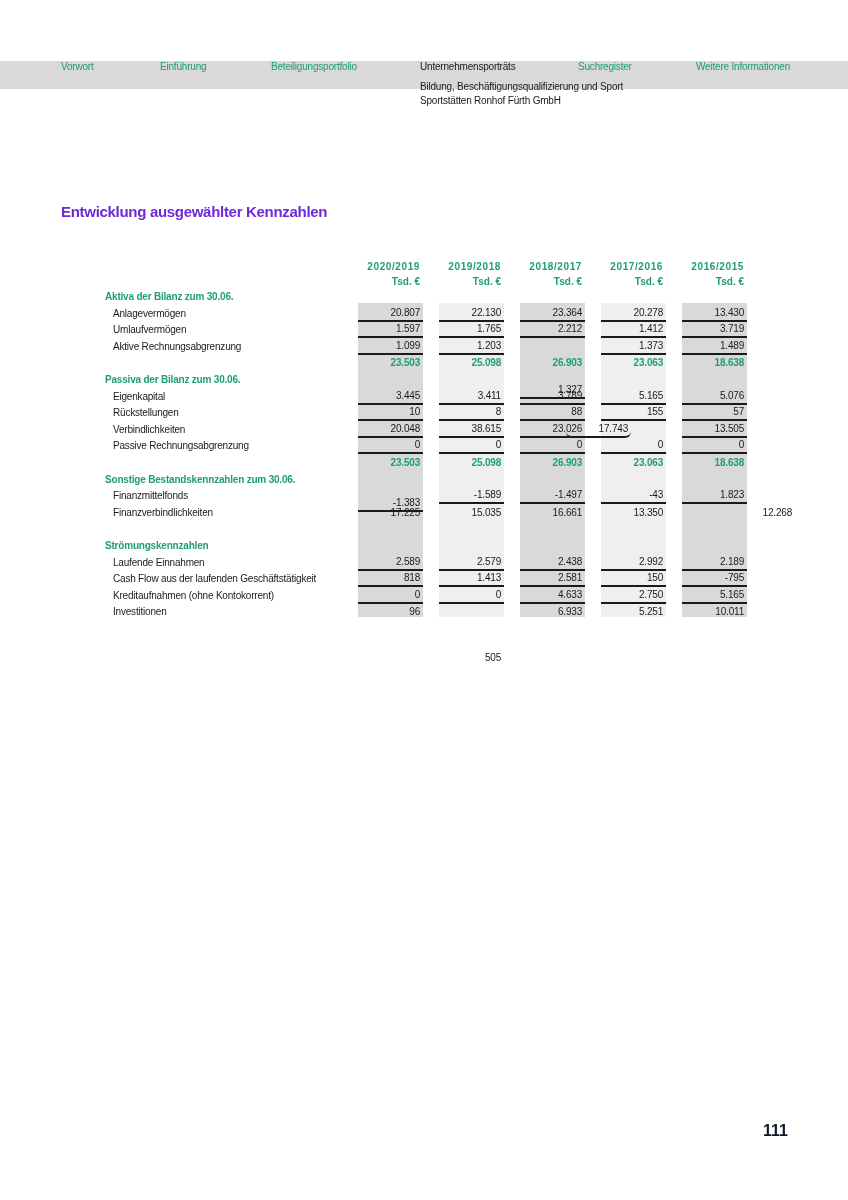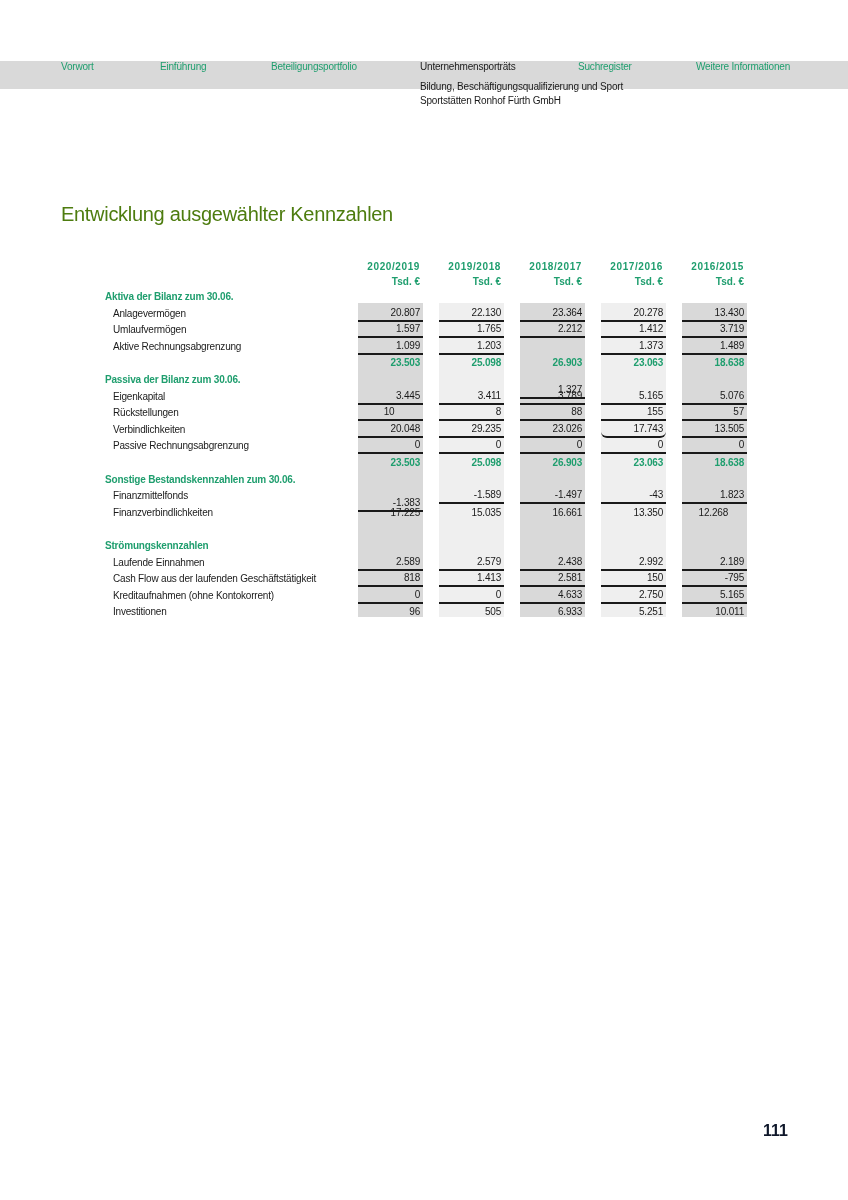--- a/index.html
+++ b/index.html
@@ -2,21 +2,21 @@
 <html><head>
 <meta charset="utf-8">
 <style>
   html, body { margin:0; padding:0; background:#ffffff; }
   body { width:848px; height:1200px; position:relative; overflow:hidden;
          font-family:"Liberation Sans", sans-serif; color:#1a1a1a; }
   .nav { position:absolute; left:0; top:61px; width:848px; height:28px; background:#d9d9d9; }
   .nav-item { position:absolute; top:0; font-size:10px; line-height:12px; color:#1f9e6e; white-space:nowrap; letter-spacing:-0.2px; cursor:pointer; }
   .nav-item.active { color:#1a1a1a; }
   .sub { position:absolute; left:420px; font-size:10px; line-height:12px; color:#1a1a1a; white-space:nowrap; letter-spacing:-0.2px; }
-  .title { position:absolute; left:61px; top:203px; font-size:20px; font-weight:normal; color:#4d7c0f; letter-spacing:-0.3px; white-space:nowrap; }
+  .title { position:absolute; left:61px; top:203px; font-size:15px; font-weight:bold; color:#6d28d9; letter-spacing:-0.3px; white-space:nowrap; }
   .colbg { position:absolute; top:303px; height:314px; width:65px; }
   .colbg.dark { background:#d9d9d9; }
   .colbg.light { background:#efefef; }
   .hdr { position:absolute; width:65px; text-align:right; font-size:10px; font-weight:bold; color:#1f9e6e; line-height:12px; }
   .hdr.year { top:261px; letter-spacing:0.6px; }
   .hdr.unit { top:276px; }
   .row { position:absolute; left:0; width:848px; height:17px; }
   .label { position:absolute; left:113px; font-size:10px; line-height:17px; color:#1a1a1a; white-space:nowrap; letter-spacing:-0.2px; }
   .section { position:absolute; left:105px; font-size:10px; font-weight:bold; line-height:17px; color:#1f9e6e; white-space:nowrap; letter-spacing:-0.2px; }
   .cell { position:absolute; top:0; width:62px; padding-right:3px; height:17px; text-align:right; font-size:10px; line-height:17px; color:#1a1a1a; box-sizing:content-box; letter-spacing:-0.2px; }
@@ -99,32 +99,32 @@
     <div class="row" style="top: 387.6px;">
       <span class="label">Eigenkapital</span>
       <span class="cell ul" style="left: 358px;">3.445</span>
       <span class="cell ul" style="left: 439px;">3.411</span>
       <span class="cell ul" style="left: 520px;">3.789</span>
       <span class="cell ul" style="left: 601px;">5.165</span>
       <span class="cell ul" style="left: 682px;">5.076</span>
     </div>
     <div class="row" style="top: 404.2px;">
       <span class="label">Rückstellungen</span>
-      <span class="cell ul" style="left: 358px; text-align: center;">10</span>
+      <span class="cell ul" style="left: 358px;">10</span>
       <span class="cell ul" style="left: 439px;">8</span>
       <span class="cell ul" style="left: 520px;">88</span>
       <span class="cell ul" style="left: 601px;">155</span>
       <span class="cell ul" style="left: 682px;">57</span>
     </div>
     <div class="row" style="top: 420.8px;">
       <span class="label">Verbindlichkeiten</span>
       <span class="cell ul" style="left: 358px;">20.048</span>
-      <span class="cell ul" style="left: 439px;">29.235</span>
+      <span class="cell ul" style="left: 439px;">38.615</span>
       <span class="cell ul" style="left: 520px;">23.026</span>
-      <span class="cell ul" style="left: 601px; border-radius: 6px;">17.743</span>
+      <span class="cell ul" style="left: 566px; border-radius: 6px;">17.743</span>
       <span class="cell ul" style="left: 682px;">13.505</span>
     </div>
     <div class="row" style="top: 437.4px;">
       <span class="label">Passive Rechnungsabgrenzung</span>
       <span class="cell ul" style="left: 358px;">0</span>
       <span class="cell ul" style="left: 439px;">0</span>
       <span class="cell ul" style="left: 520px;">0</span>
       <span class="cell ul" style="left: 601px;">0</span>
       <span class="cell ul" style="left: 682px;">0</span>
     </div>
@@ -145,21 +145,21 @@
       <span class="cell ul" style="left: 520px;">-1.497</span>
       <span class="cell ul" style="left: 601px;">-43</span>
       <span class="cell ul" style="left: 682px;">1.823</span>
     </div>
     <div class="row" style="top: 503.8px;">
       <span class="label">Finanzverbindlichkeiten</span>
       <span class="cell" style="left: 358px;">17.225</span>
       <span class="cell" style="left: 439px;">15.035</span>
       <span class="cell" style="left: 520px;">16.661</span>
       <span class="cell" style="left: 601px;">13.350</span>
-      <span class="cell" style="left: 666px;">12.268</span>
+      <span class="cell" style="left: 682px; padding-left: 48px;">12.268</span>
     </div>
     <div class="row" style="top: 537px; text-align: center;">
       <span class="section">Strömungskennzahlen</span>
     </div>
     <div class="row" style="top: 553.6px;">
       <span class="label">Laufende Einnahmen</span>
       <span class="cell ul" style="left: 358px;">2.589</span>
       <span class="cell ul" style="left: 439px;">2.579</span>
       <span class="cell ul" style="left: 520px;">2.438</span>
       <span class="cell ul" style="left: 601px;">2.992</span>
@@ -177,20 +177,20 @@
       <span class="label">Kreditaufnahmen (ohne Kontokorrent)</span>
       <span class="cell ul" style="left: 358px;">0</span>
       <span class="cell ul" style="left: 439px;">0</span>
       <span class="cell ul" style="left: 520px;">4.633</span>
       <span class="cell ul" style="left: 601px;">2.750</span>
       <span class="cell ul" style="left: 682px;">5.165</span>
     </div>
     <div class="row" style="top: 603.4px; padding-left: 33px;">
       <span class="label">Investitionen</span>
       <span class="cell" style="left: 358px;">96</span>
-      <span class="cell" style="left: 439px;">505</span>
+      <span class="cell" style="left: 439px; margin-top: 46px;">505</span>
       <span class="cell" style="left: 520px;">6.933</span>
       <span class="cell" style="left: 601px;">5.251</span>
       <span class="cell" style="left: 682px;">10.011</span>
     </div>
   </div>
 
 <div class="pagenum">111</div>
 
 </body></html>

